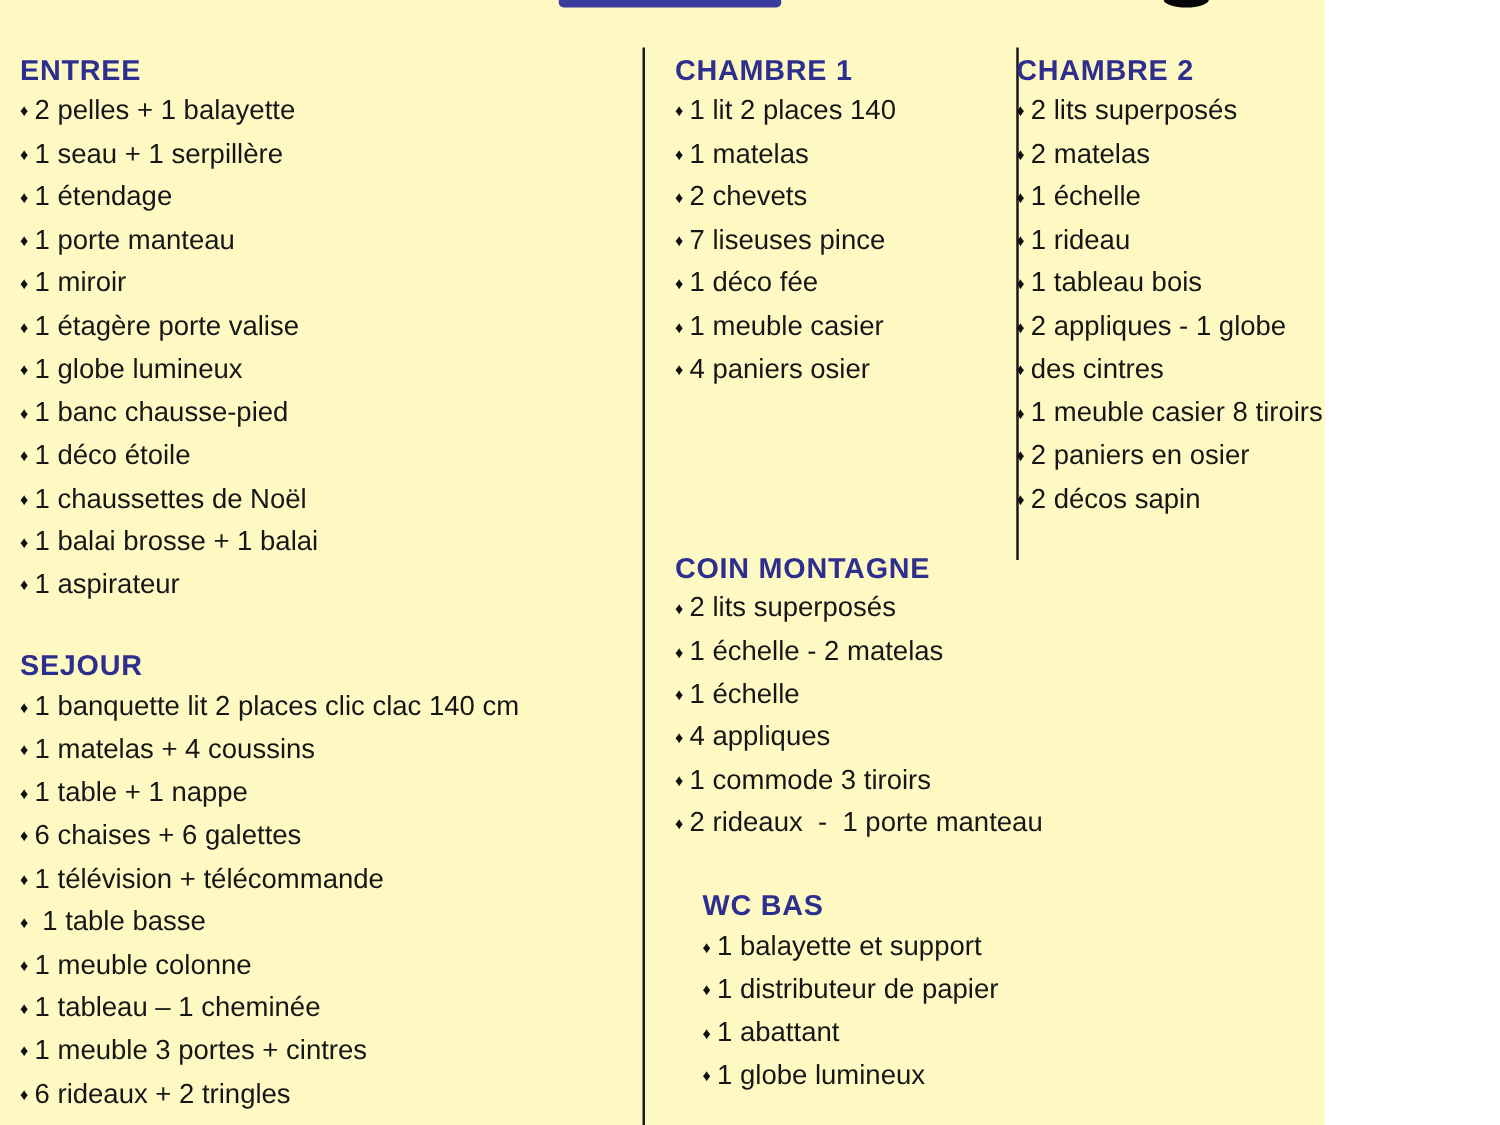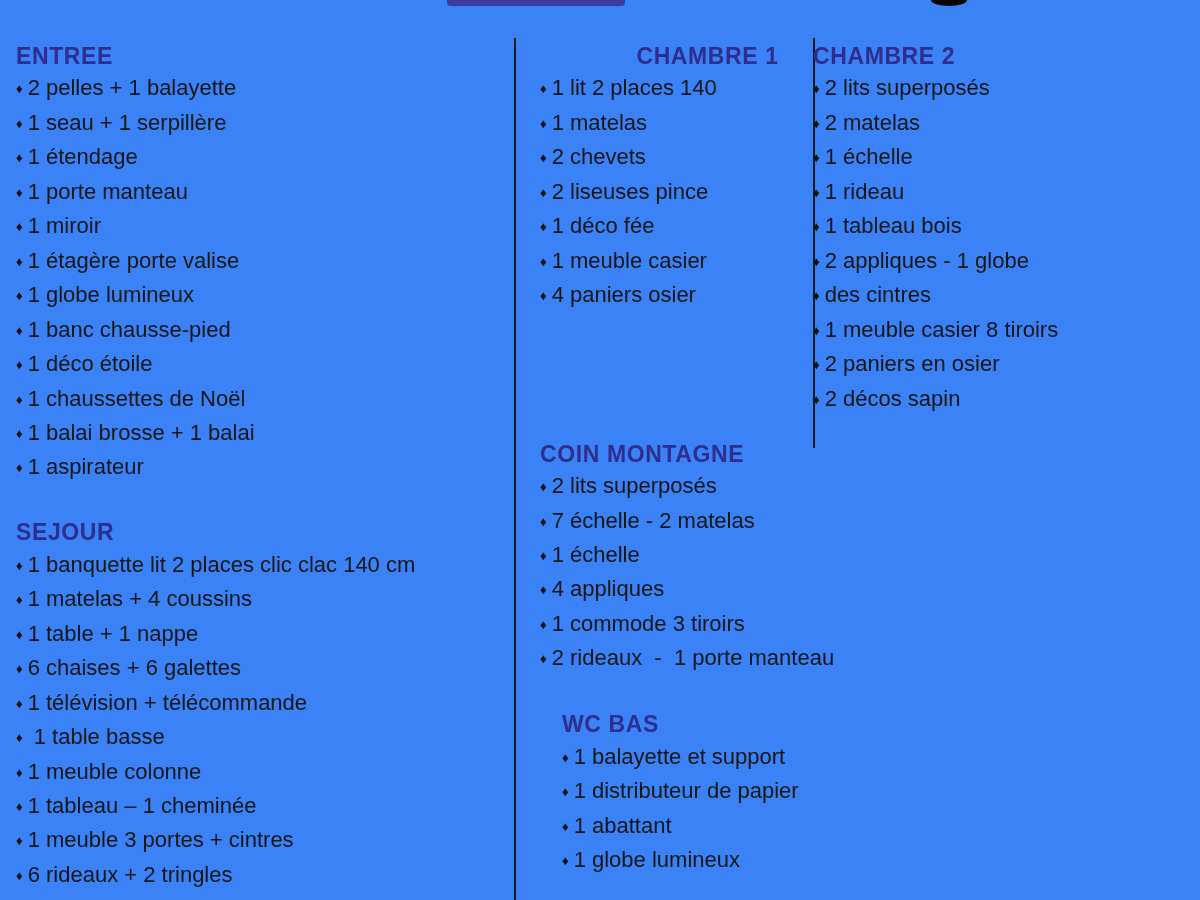--- a/index.html
+++ b/index.html
@@ -1,19 +1,19 @@
 <!DOCTYPE html>
 <html><head>
 <meta charset="utf-8">
 <style>
   html,body{margin:0;padding:0;}
   .page{
     position:relative;
-    width:1200px;height:900px;
-    background:#3b82f6;
+    width:1060px;height:900px;
+    background:#fef9c3;
     overflow:hidden;
     font-family:"Liberation Sans","DejaVu Sans",sans-serif;
     color:#161616;
   }
   .col{position:absolute;top:41px;}
   .col-0{left:16px;width:498px;}
   .col-1{left:540px;width:335px;}
   .col-2{left:813px;width:355px;}
   .section{margin:0;}
   .sec-title{
@@ -95,33 +95,33 @@
         <div class="item"><span class="bullet">♦</span><span> 1 table basse</span></div>
         <div class="item"><span class="bullet">♦</span><span>1 meuble colonne</span></div>
         <div class="item"><span class="bullet">♦</span><span>1 tableau – 1 cheminée</span></div>
         <div class="item"><span class="bullet">♦</span><span>1 meuble 3 portes + cintres</span></div>
         <div class="item"><span class="bullet">♦</span><span>6 rideaux + 2 tringles</span></div>
         <div class="item"><span class="bullet">♦</span><span>2 globes lumineux</span></div>
       </div>
     </div>
   <div class="col col-1">
       <div class="section" style="margin-top: 0px;">
-        <div class="sec-title" style="color: rgb(46, 46, 142); text-align: center;">CHAMBRE 1</div>
+        <div class="sec-title" style="color: rgb(46, 46, 142);">CHAMBRE 1</div>
         <div class="item"><span class="bullet">♦</span><span>1 lit 2 places 140</span></div>
         <div class="item"><span class="bullet">♦</span><span>1 matelas</span></div>
         <div class="item"><span class="bullet">♦</span><span>2 chevets</span></div>
-        <div class="item"><span class="bullet">♦</span><span>2 liseuses pince</span></div>
+        <div class="item"><span class="bullet">♦</span><span>7 liseuses pince</span></div>
         <div class="item"><span class="bullet">♦</span><span>1 déco fée</span></div>
         <div class="item"><span class="bullet">♦</span><span>1 meuble casier</span></div>
         <div class="item"><span class="bullet">♦</span><span>4 paniers osier</span></div>
       </div>
       <div class="section" style="margin-top: 125px;">
         <div class="sec-title" style="color: rgb(46, 46, 142);">COIN MONTAGNE</div>
         <div class="item"><span class="bullet">♦</span><span>2 lits superposés</span></div>
-        <div class="item"><span class="bullet">♦</span><span>7 échelle - 2 matelas</span></div>
+        <div class="item"><span class="bullet">♦</span><span>1 échelle - 2 matelas</span></div>
         <div class="item"><span class="bullet">♦</span><span>1 échelle</span></div>
         <div class="item"><span class="bullet">♦</span><span>4 appliques</span></div>
         <div class="item"><span class="bullet">♦</span><span>1 commode 3 tiroirs</span></div>
         <div class="item"><span class="bullet">♦</span><span>2 rideaux  -  1 porte manteau</span></div>
       </div>
       <div class="section indent" style="margin-top: 32.5px;">
         <div class="sec-title" style="color: rgb(46, 46, 142);">WC BAS</div>
         <div class="item"><span class="bullet">♦</span><span>1 balayette et support</span></div>
         <div class="item"><span class="bullet">♦</span><span>1 distributeur de papier</span></div>
         <div class="item"><span class="bullet">♦</span><span>1 abattant</span></div>

